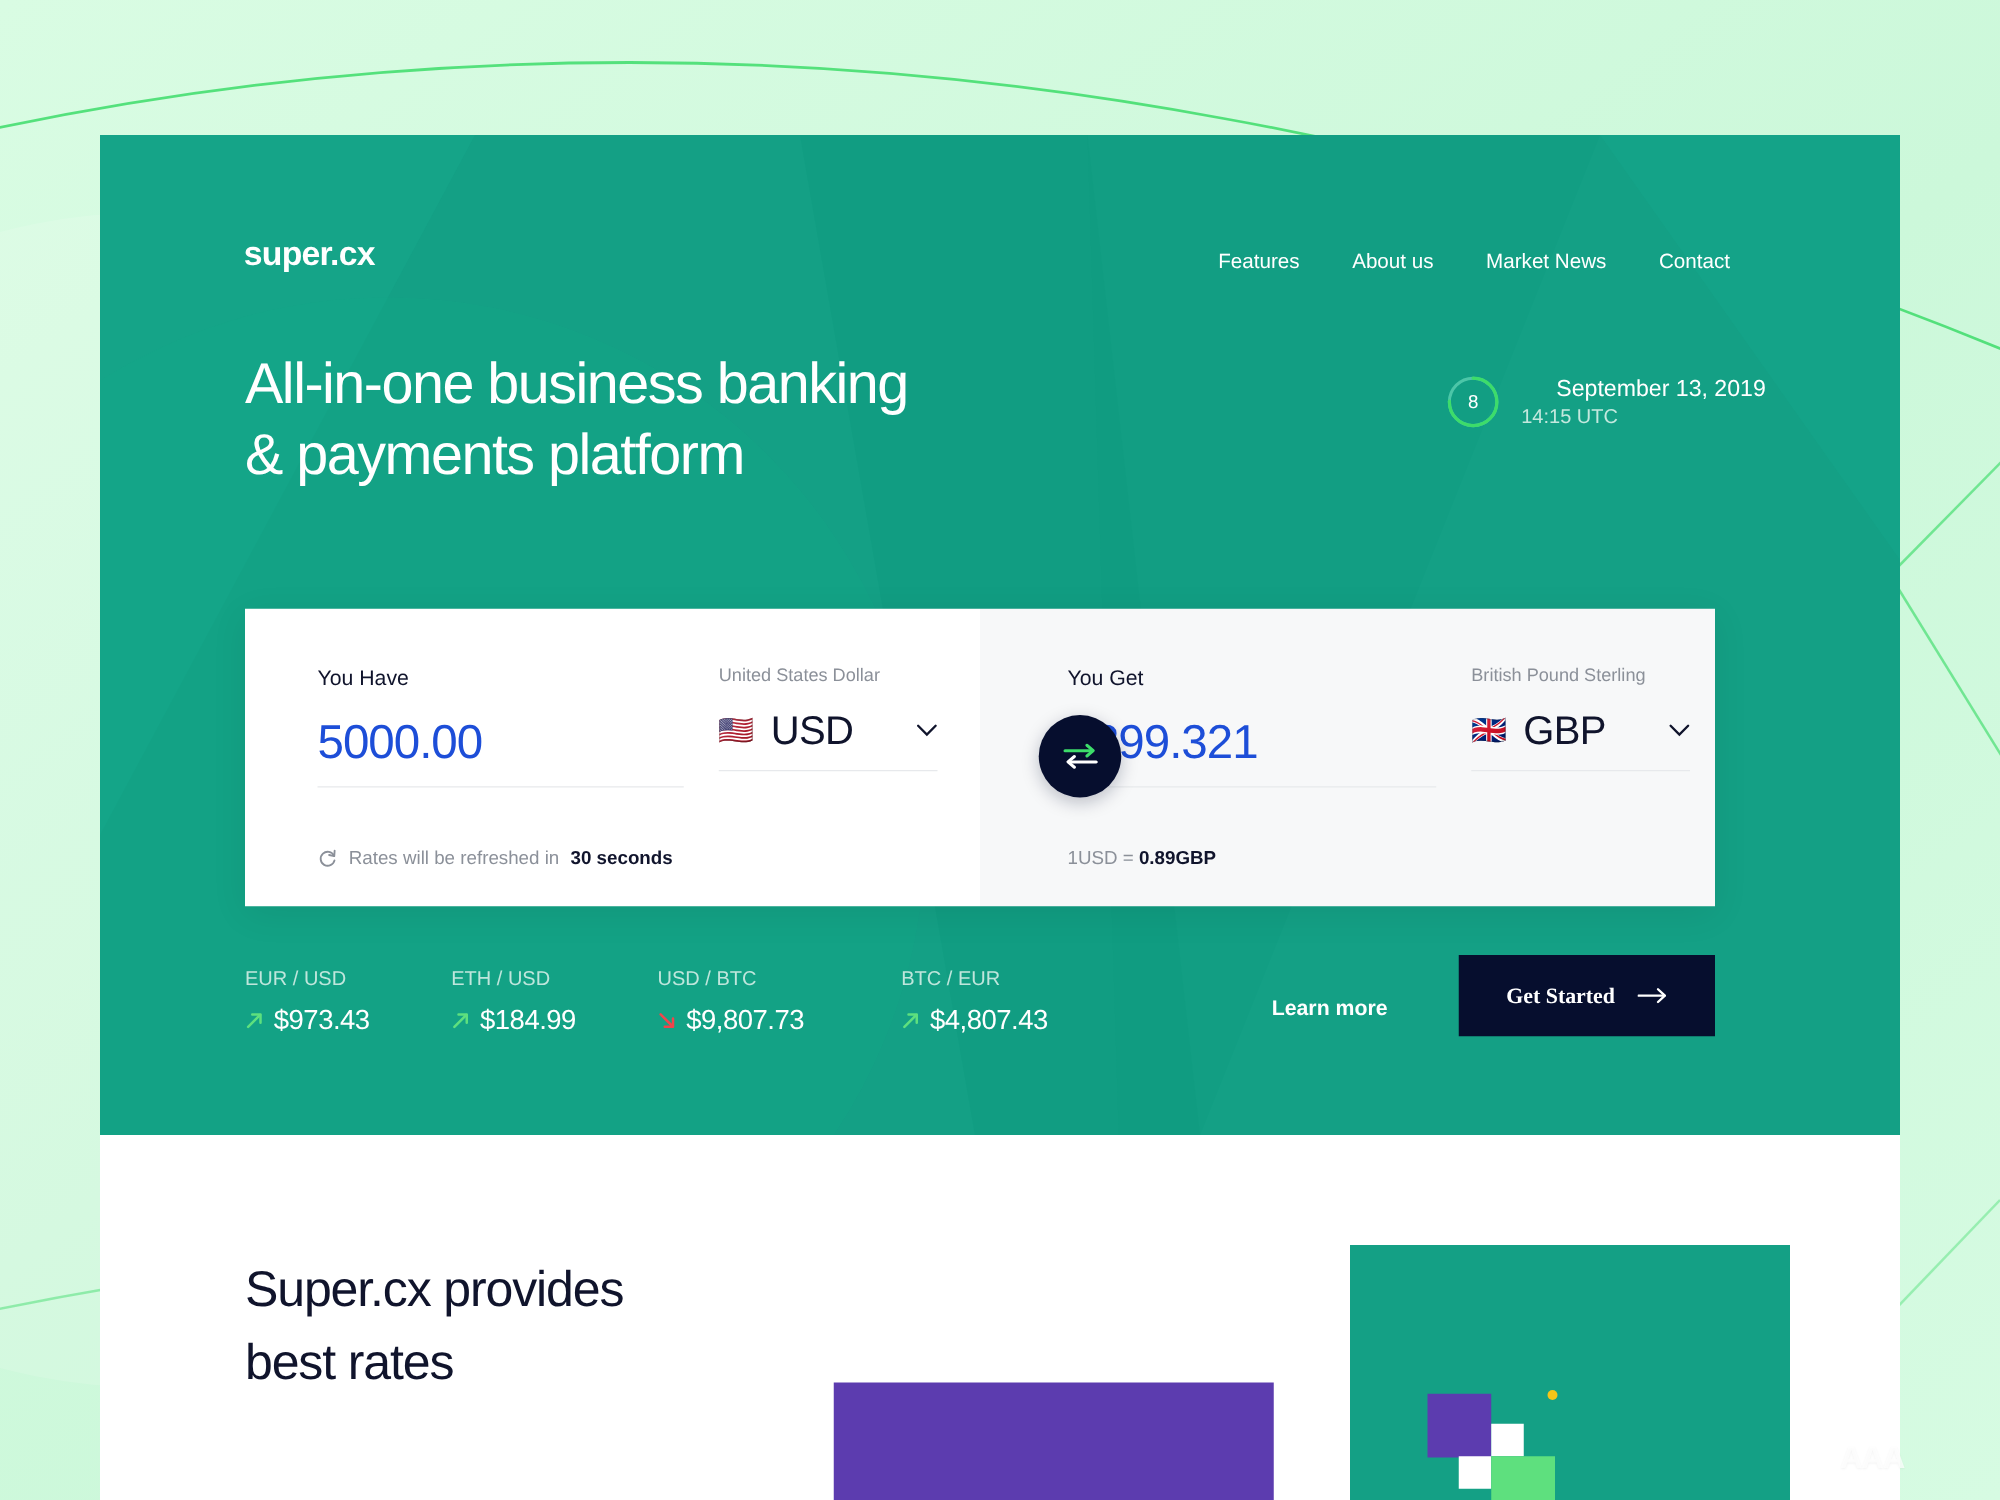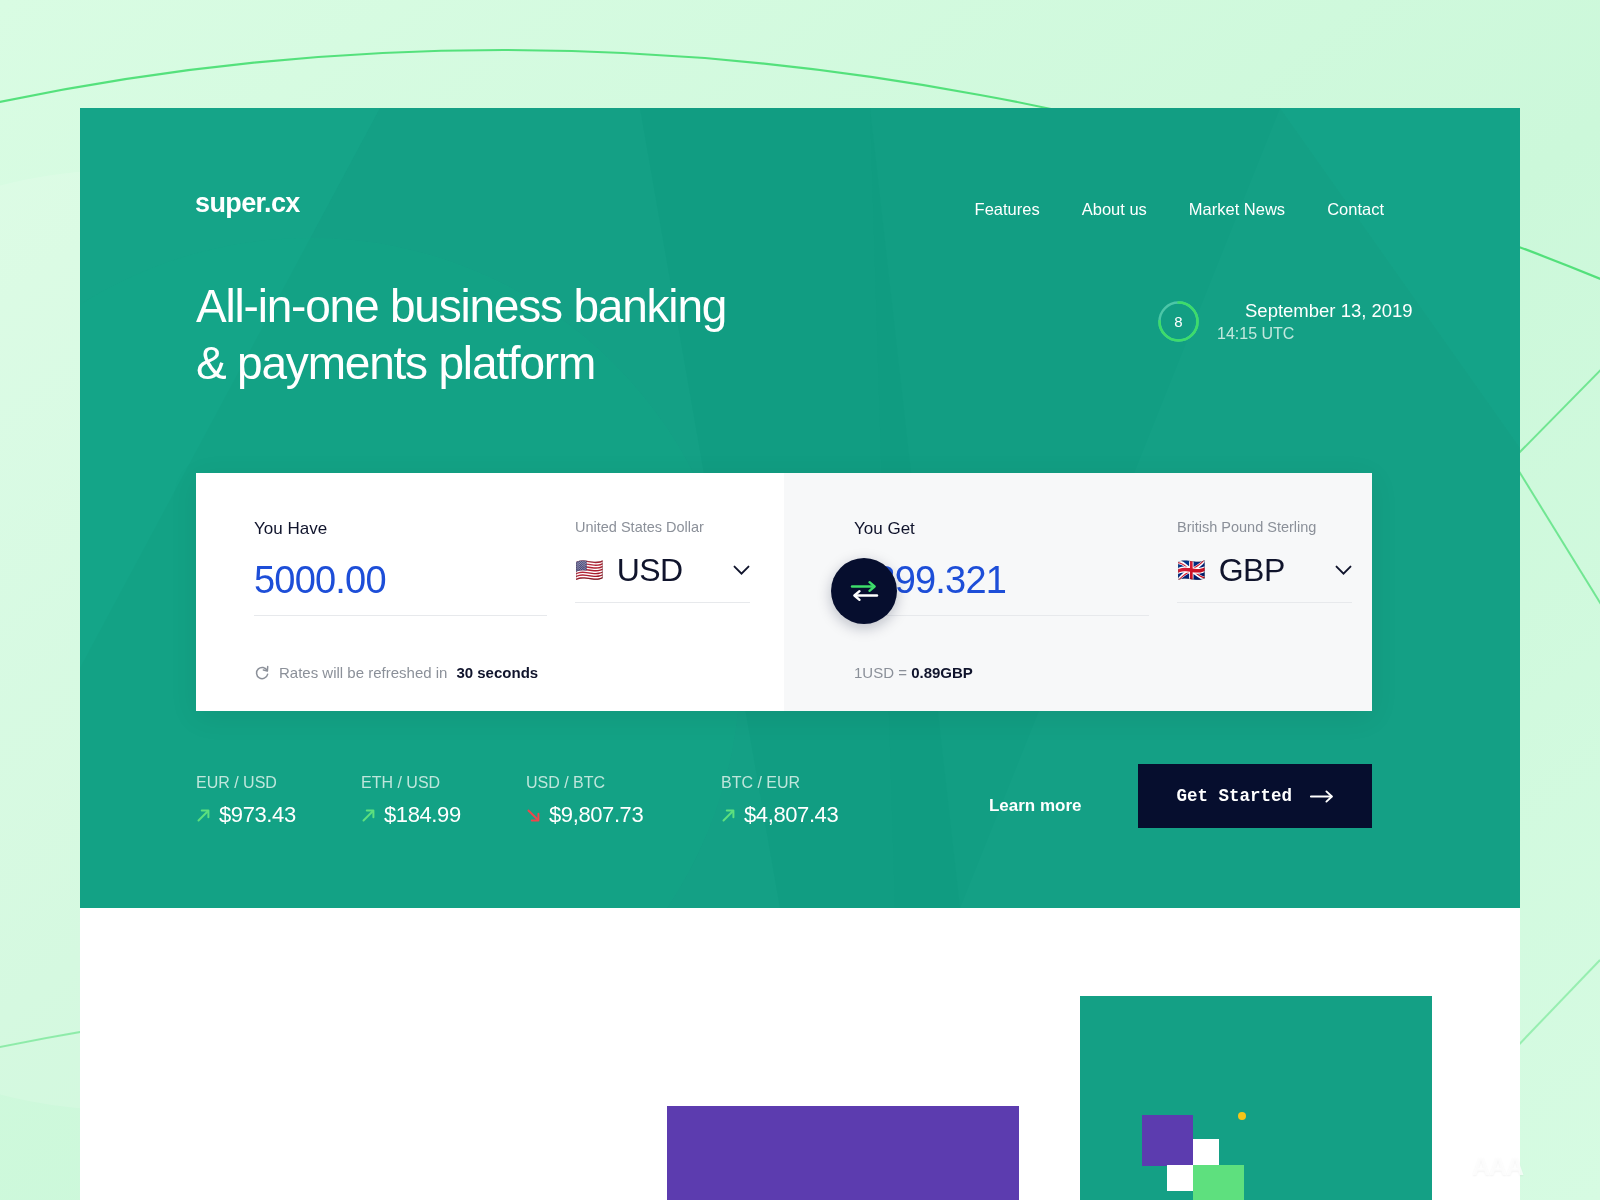--- a/index.html
+++ b/index.html
@@ -61,21 +61,21 @@
     position:absolute; inset:0; display:flex;
     align-items:center; justify-content:center;
     color:#ffffff; font-size:15px;
   }
   #date-stack { display:flex; flex-direction:column; gap:3px; }
   #date-text { color:#ffffff; font-size:18.5px;margin-left:28px; }
   #time-text { color:#c3e8de; font-size:16px; }
 
   
   #converter-card {
-    position:absolute; left:116px; top:365px;
+    position:absolute; left:116px; top:379px;
     width:1176px; height:238px;
     display:flex; box-shadow:0 6px 28px rgba(0,0,0,0.07);
   }
   .conv-side { position:relative; height:100%; }
   #conv-left { width:588px; background:#ffffff; }
   #conv-right { width:588px; background:#f7f8f9; }
 
   .conv-label { font-size:17px; color:#10142c; }
   .conv-sublabel { font-size:14.5px; color:#8b9099; }
 
@@ -124,21 +124,21 @@
   #learn-more {
     margin-left:auto; color:#ffffff; font-size:17px;
     font-weight:bold; text-decoration:none; cursor:pointer;
     padding-bottom:12px;
   }
   #get-started-btn {
     margin-left:57px; background:#060e2e; color:#ffffff;
     font-size:17.5px; font-weight:bold; border:none;
     padding:22px 38px; cursor:pointer; display:flex;
     align-items:center; gap:18px;
-    font-family:Liberation Mono, monospace;
+    font-family:Liberation Serif, serif;
     white-space:nowrap;
   }
 
   
   #bottom-section {
     position:absolute; left:80px; top:908px;
     width:1440px; height:292px; background:#ffffff; overflow:hidden;
   }
   #bottom-heading {
     position:absolute; left:116px; top:95px;
@@ -373,20 +373,24 @@
             <path d="M16.4 1.4 L21.9 6.5 L16.4 11.6" stroke="#ffffff" stroke-width="1.9" stroke-linecap="round" stroke-linejoin="round" fill="none"></path>
           </svg>
         </span>
       </button>
     </div>
 
   </div>
 </section>
 
 <section id="bottom-section">
+  <h2 id="bottom-heading">
+    <span>Super.cx provides</span><br>
+    <span>best rates</span>
+  </h2>
 
   <div id="purple-block"></div>
 
   <div id="teal-panel">
     <div id="sq-purple"></div>
     <div id="sq-white-a"></div>
     <div id="sq-white-b"></div>
     <div id="sq-green"></div>
     <div id="dot-a"></div>
 

